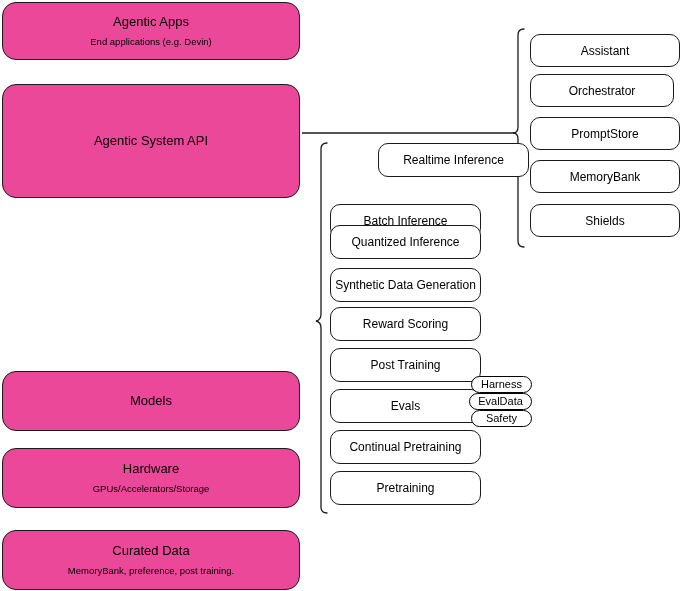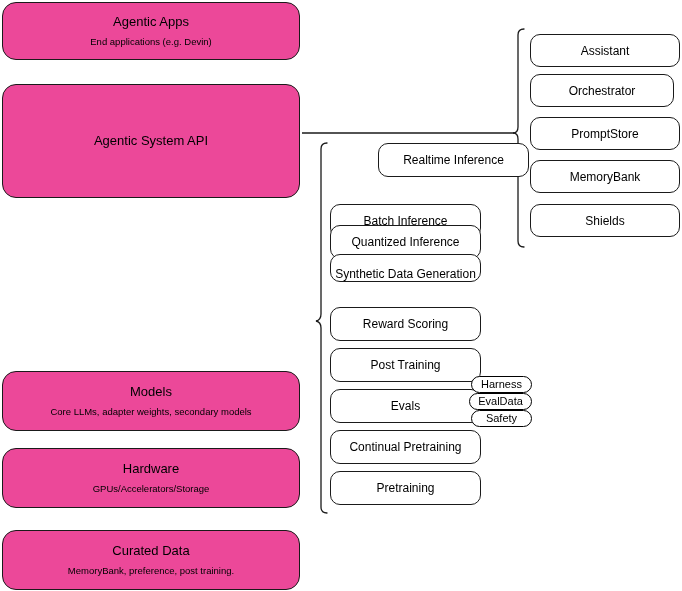--- a/index.html
+++ b/index.html
@@ -94,21 +94,20 @@
     <div class="subtitle">End applications (e.g. Devin)</div>
   </div>
 
   <div class="box layer-box" style="left:2px; top:84px; width:298px; height:114px;">
     <div class="title">Agentic System API</div>
   </div>
 
 
   <div class="box layer-box" style="left:2px; top:371px; width:298px; height:60px;">
     <div class="title">Models</div>
-    <div class="subtitle">Core LLMs, adapter weights, secondary models</div>
   </div>
 
   <div class="box layer-box" style="left:2px; top:448px; width:298px; height:60px;">
     <div class="title">Hardware</div>
     <div class="subtitle">GPUs/Accelerators/Storage</div>
   </div>
 
   <div class="box layer-box" style="left:2px; top:530px; width:298px; height:60px;">
     <div class="title">Curated Data</div>
     <div class="subtitle">MemoryBank, preference, post training.</div>
@@ -116,21 +115,21 @@
 
   <div class="pill-box" style="left:330px; top:143px; width:151px; height:34px;margin-left:48px;">
     <span>Realtime Inference</span>
   </div>
   <div class="pill-box" style="left:330px; top:184px; width:151px; height:34px;margin-top:20px;">
     <span>Batch Inference</span>
   </div>
   <div class="pill-box" style="left:330px; top:225px; width:151px; height:34px;">
     <span>Quantized Inference</span>
   </div>
-  <div class="pill-box" style="left:330px; top:254px; width:151px; height:28px;align-items:flex-end;">
+  <div class="pill-box" style="left:330px; top:268px; width:151px; height:34px;">
     <span>Synthetic Data Generation</span>
   </div>
   <div class="pill-box" style="left:330px; top:307px; width:151px; height:34px;">
     <span>Reward Scoring</span>
   </div>
   <div class="pill-box" style="left:330px; top:348px; width:151px; height:34px;">
     <span>Post Training</span>
   </div>
   <div class="pill-box" style="left:330px; top:389px; width:151px; height:34px;">
     <span>Evals</span>

